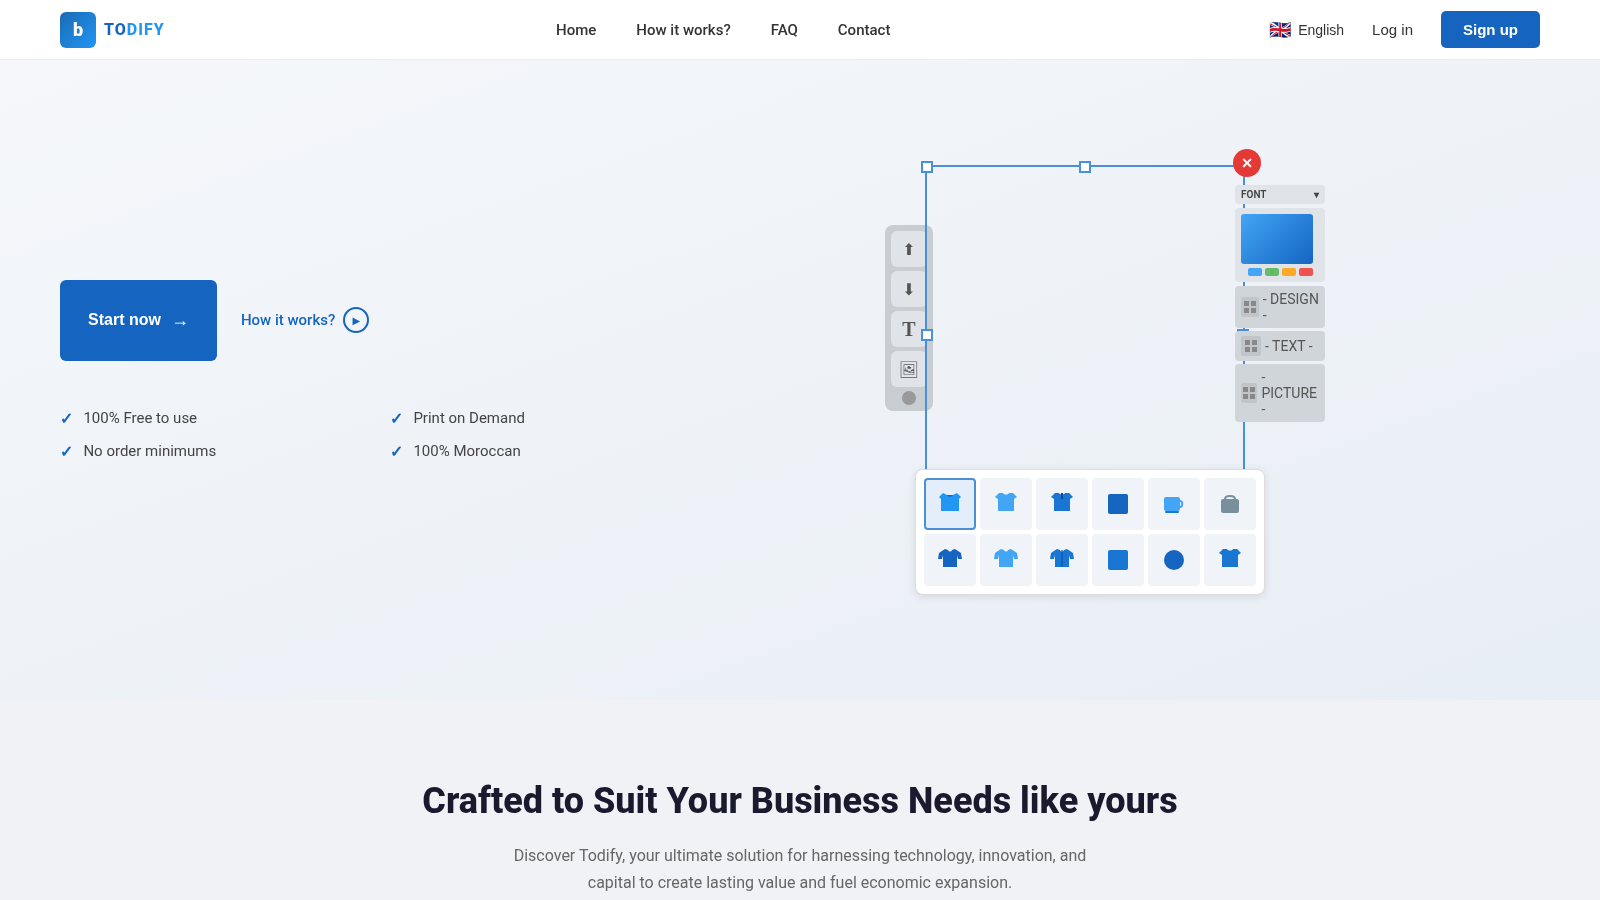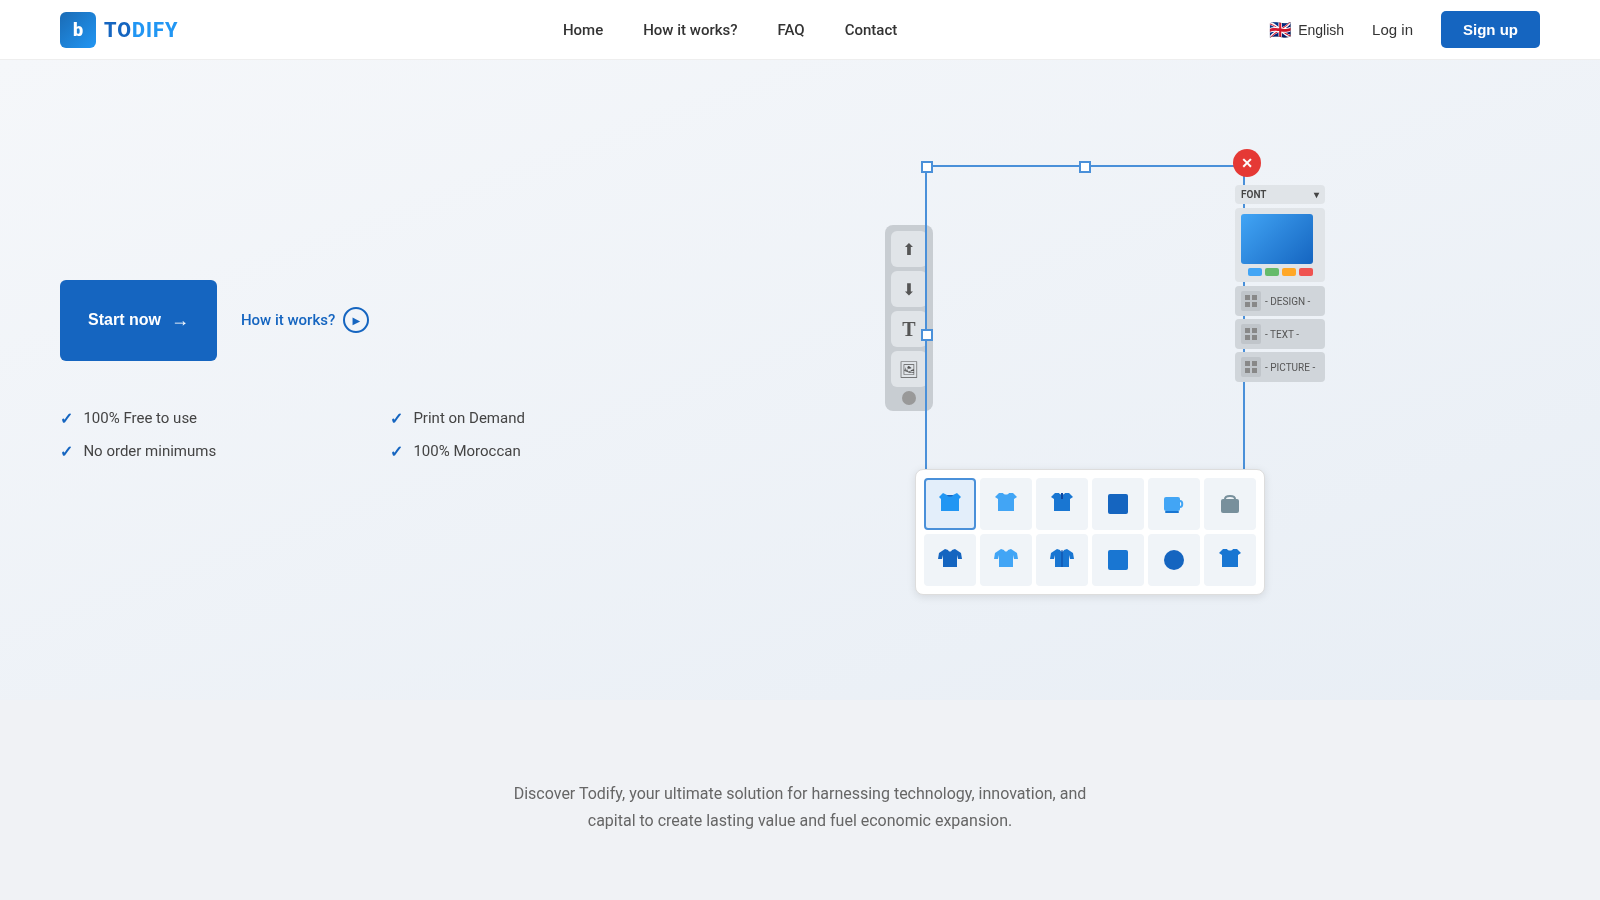--- a/index.html
+++ b/index.html
@@ -11,21 +11,21 @@
       padding: 0 60px; height: 60px; background: #fff;
       border-bottom: 1px solid #eee;
     }
     .nav-logo { display: flex; align-items: center; gap: 8px; }
     .logo-icon {
       width: 36px; height: 36px;
       background: linear-gradient(135deg, #1a6bb5, #2196F3);
       border-radius: 6px; display: flex; align-items: center; justify-content: center;
       color: #fff; font-weight: 900; font-size: 18px;
     }
-    .logo-text { font-size: 20px; font-weight: 800; color: #1a1a2e; letter-spacing: 1px; }
+    .logo-text { font-size: 16px; font-weight: 800; color: #1a1a2e; letter-spacing: 1px; }
     .logo-text span { color: #1565c0; }
     .nav-links { display: flex; gap: 40px; align-items: center; margin-left: 12px; }
     .nav-links a {
       text-decoration: none; color: #333; font-size: 15px; font-weight: 500;
       cursor: pointer;
     }
     .nav-right { display: flex; align-items: center; gap: 16px; }
     .lang-btn {
       display: flex; align-items: center; gap: 6px;
       font-size: 14px; color: #333; cursor: pointer; background: none; border: none;
@@ -149,21 +149,21 @@
     }
     .color-box {
       width: 72px; height: 50px;
       background: linear-gradient(135deg, #42a5f5, #1565c0); border-radius: 3px;
     }
     .color-swatches { display: flex; gap: 3px; justify-content: center; }
     .swatch { width: 14px; height: 8px; border-radius: 2px; }
     .panel-options { display: flex; flex-direction: column; gap: 3px; }
     .panel-option {
       background: #d0d5da; border-radius: 4px; padding: 5px 6px;
-      display: flex; align-items: center; gap: 4px; font-size: 10px; color: #555;
+      display: flex; align-items: center; gap: 4px; font-size: 14px; color: #555;
     }
     .panel-option-icon { width: 20px; height: 20px; background: #c0c5ca; border-radius: 2px; display: flex; align-items: center; justify-content: center; font-size: 8px; }
 
     
     .product-grid {
       position: absolute; bottom: 0px; left: 40px;
       background: #fff; border: 1px solid #ddd; border-radius: 8px;
       padding: 8px; display: grid; grid-template-columns: repeat(6, 52px); gap: 4px;
       box-shadow: 0 2px 8px rgba(0,0,0,0.1);
     }
@@ -386,14 +386,15 @@
             <path d="M8,4 L4,8 L7,10 L7,22 L23,22 L23,10 L26,8 L22,4 L18,4 C17,6 13,6 12,4 Z" fill="#1976D2"></path>
           </svg>
         </div>
       </div>
 
     </div>
   </div>
 </section>
 
 <section class="section-two">
+  <h2 class="section-title">Crafted to Suit Your Business Needs like yours</h2>
   <p class="section-subtitle">Discover Todify, your ultimate solution for harnessing technology, innovation, and capital to create lasting value and fuel economic expansion.</p>
 </section>
 
 </body></html>

